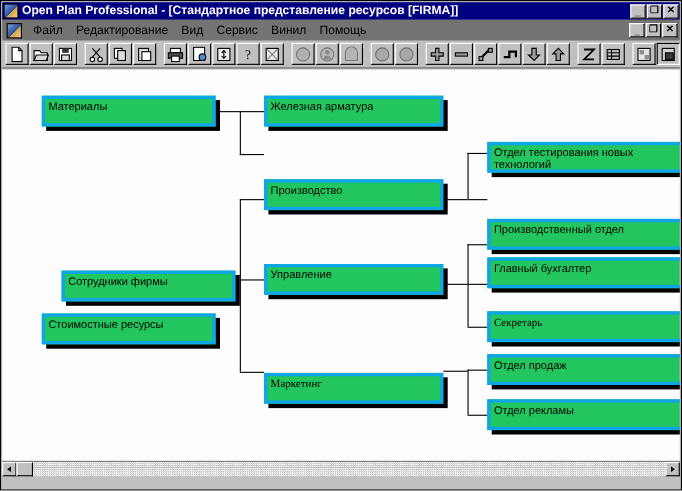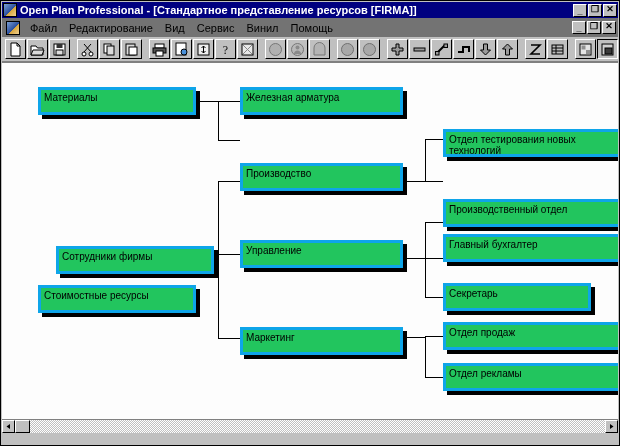--- a/index.html
+++ b/index.html
@@ -485,23 +485,23 @@
         <div class="ln h" style="left: 423px; top: 273px; width: 18px;"></div>
         <div class="ln h" style="left: 423px; top: 314px; width: 18px;"></div>
         <div class="node" style="left: 36px; top: 24px; width: 158px; height: 28px;"><span>Материалы</span></div>
         <div class="node" style="left: 238px; top: 24px; width: 163px; height: 28px;"><span>Железная арматура</span></div>
         <div class="node" style="left: 441px; top: 66px; width: 178px; height: 28px;"><span>Отдел тестирования новых технологий</span></div>
         <div class="node" style="left: 238px; top: 100px; width: 163px; height: 28px;"><span>Производство</span></div>
         <div class="node" style="left: 441px; top: 104px; width: 178px; height: 28px; margin-top: 32px;"><span>Производственный отдел</span></div>
         <div class="node" style="left: 40px; top: 183px; width: 158px; height: 28px; margin-left: 14px;"><span>Сотрудники фирмы</span></div>
         <div class="node" style="left: 238px; top: 177px; width: 163px; height: 28px;"><span>Управление</span></div>
         <div class="node" style="left: 441px; top: 171px; width: 200px; height: 28px;"><span>Главный бухгалтер</span></div>
-        <div class="node" style="left: 441px; top: 220px; width: 148px; height: 28px;"><span>Секретарь</span></div>
+        <div class="node" style="left: 441px; top: 220px; width: 178px; height: 28px; font-family: Liberation Serif, serif;"><span>Секретарь</span></div>
         <div class="node" style="left: 36px; top: 222px; width: 158px; height: 28px;"><span>Стоимостные ресурсы</span></div>
-        <div class="node" style="left: 238px; top: 264px; width: 163px; height: 28px;"><span>Маркетинг</span></div>
+        <div class="node" style="left: 238px; top: 276px; width: 163px; height: 28px; font-family: Liberation Serif, serif;"><span>Маркетинг</span></div>
         <div class="node" style="left: 441px; top: 259px; width: 188px; height: 28px;"><span>Отдел продаж</span></div>
         <div class="node" style="left: 441px; top: 300px; width: 178px; height: 28px;"><span>Отдел рекламы</span></div>
       </div>
   </div>
 
   <div class="hscroll">
     <div class="sb-arrow">
       <svg width="7" height="7" viewBox="0 0 7 7">
           <path d="M5 1v5L1.5 3.5z" fill="#000"></path>
         </svg>

